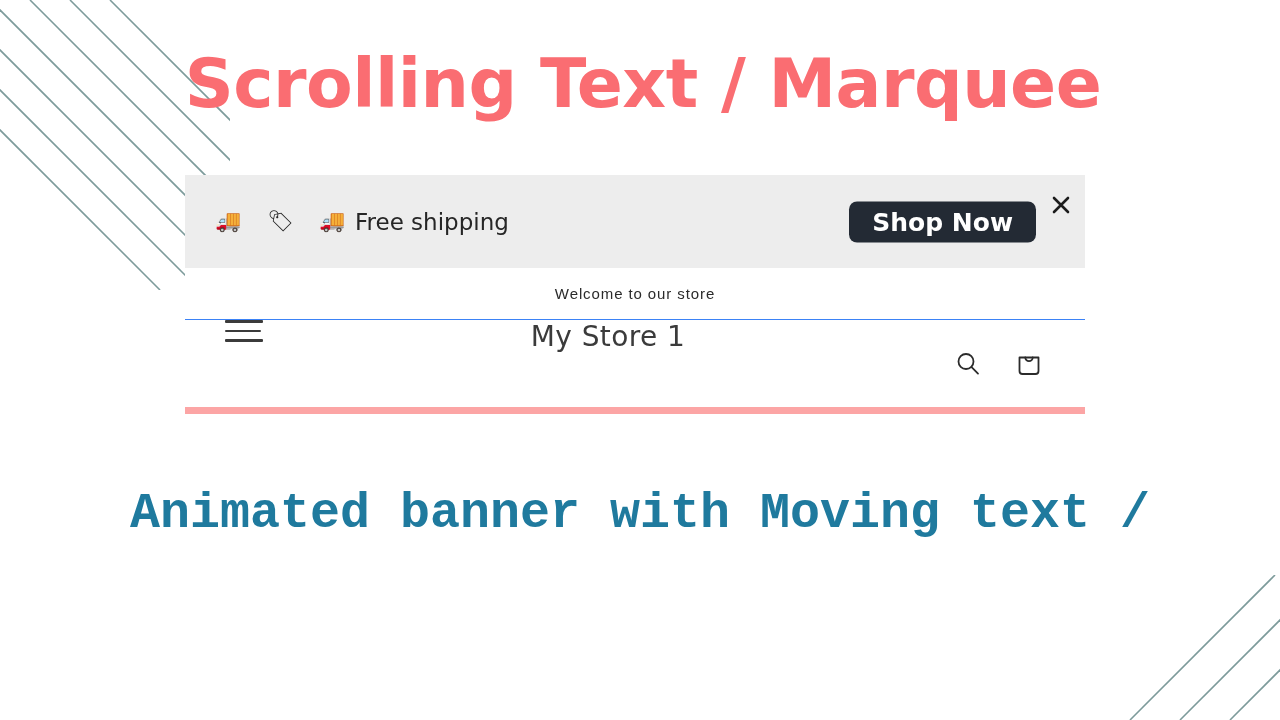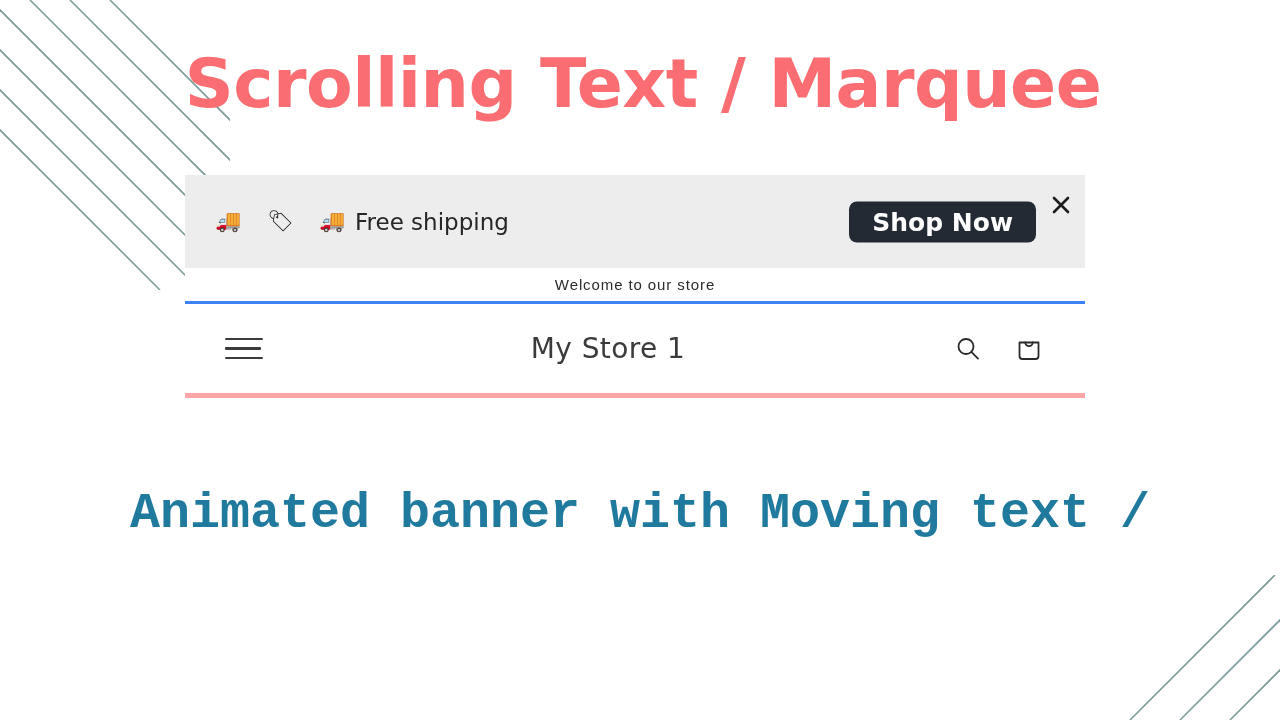--- a/index.html
+++ b/index.html
@@ -77,35 +77,35 @@
     right:5px; top:11px;
     width:38px; height:38px;
     display:flex; align-items:center; justify-content:center;
     background:transparent; border:none;
     cursor:pointer; z-index:4;
     color:#1c1c1c;
   }
 
   
   .welcome {
-    height:36px;
+    height:52px;
     display:flex; align-items:center; justify-content:center;
     font-size:15px;
     letter-spacing:0.9px;
     color:#2b2b2b;
-    border-bottom:3px solid #3b82f6;
+    border-bottom:1px solid #3b82f6;
     background:#fff;
   }
 
   
   .store-header {
     height:94px;
-    display:flex; align-items:center;
+    display:flex; 
     padding:0 40px;
-    border-bottom:5px solid #fca5a5;
+    border-bottom:7px solid #fca5a5;
     background:#fff;
   }
   .hamburger { display:flex; flex-direction:column; gap:7px; cursor:pointer; width:38px; }
   .hamburger span { display:block; height:2.5px; background:#3b3b3b; border-radius:1px; }
   .hamburger span:nth-child(1){ width:38px; }
   .hamburger span:nth-child(2){ width:36px; }
   .hamburger span:nth-child(3){ width:38px; }
   .store-name {
     flex:1; text-align:center;
     font-size:28px; color:#3b3b3b;

